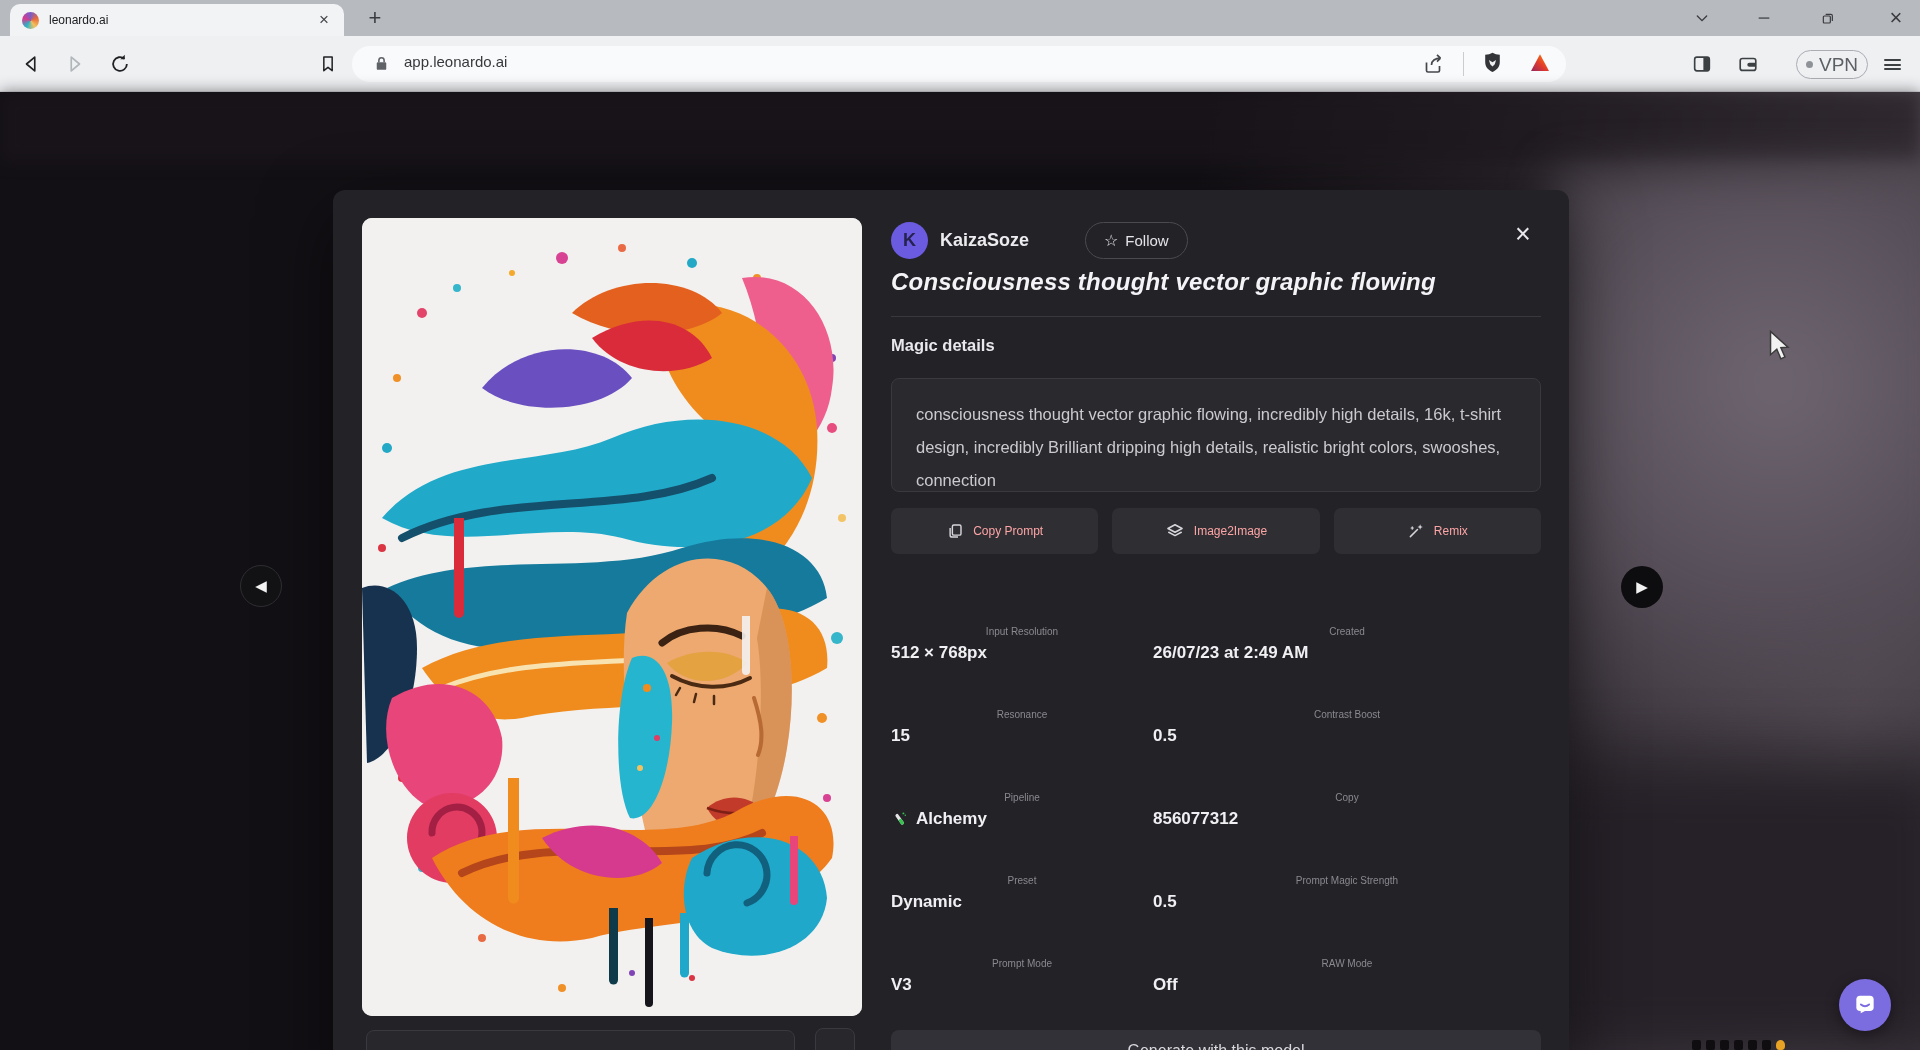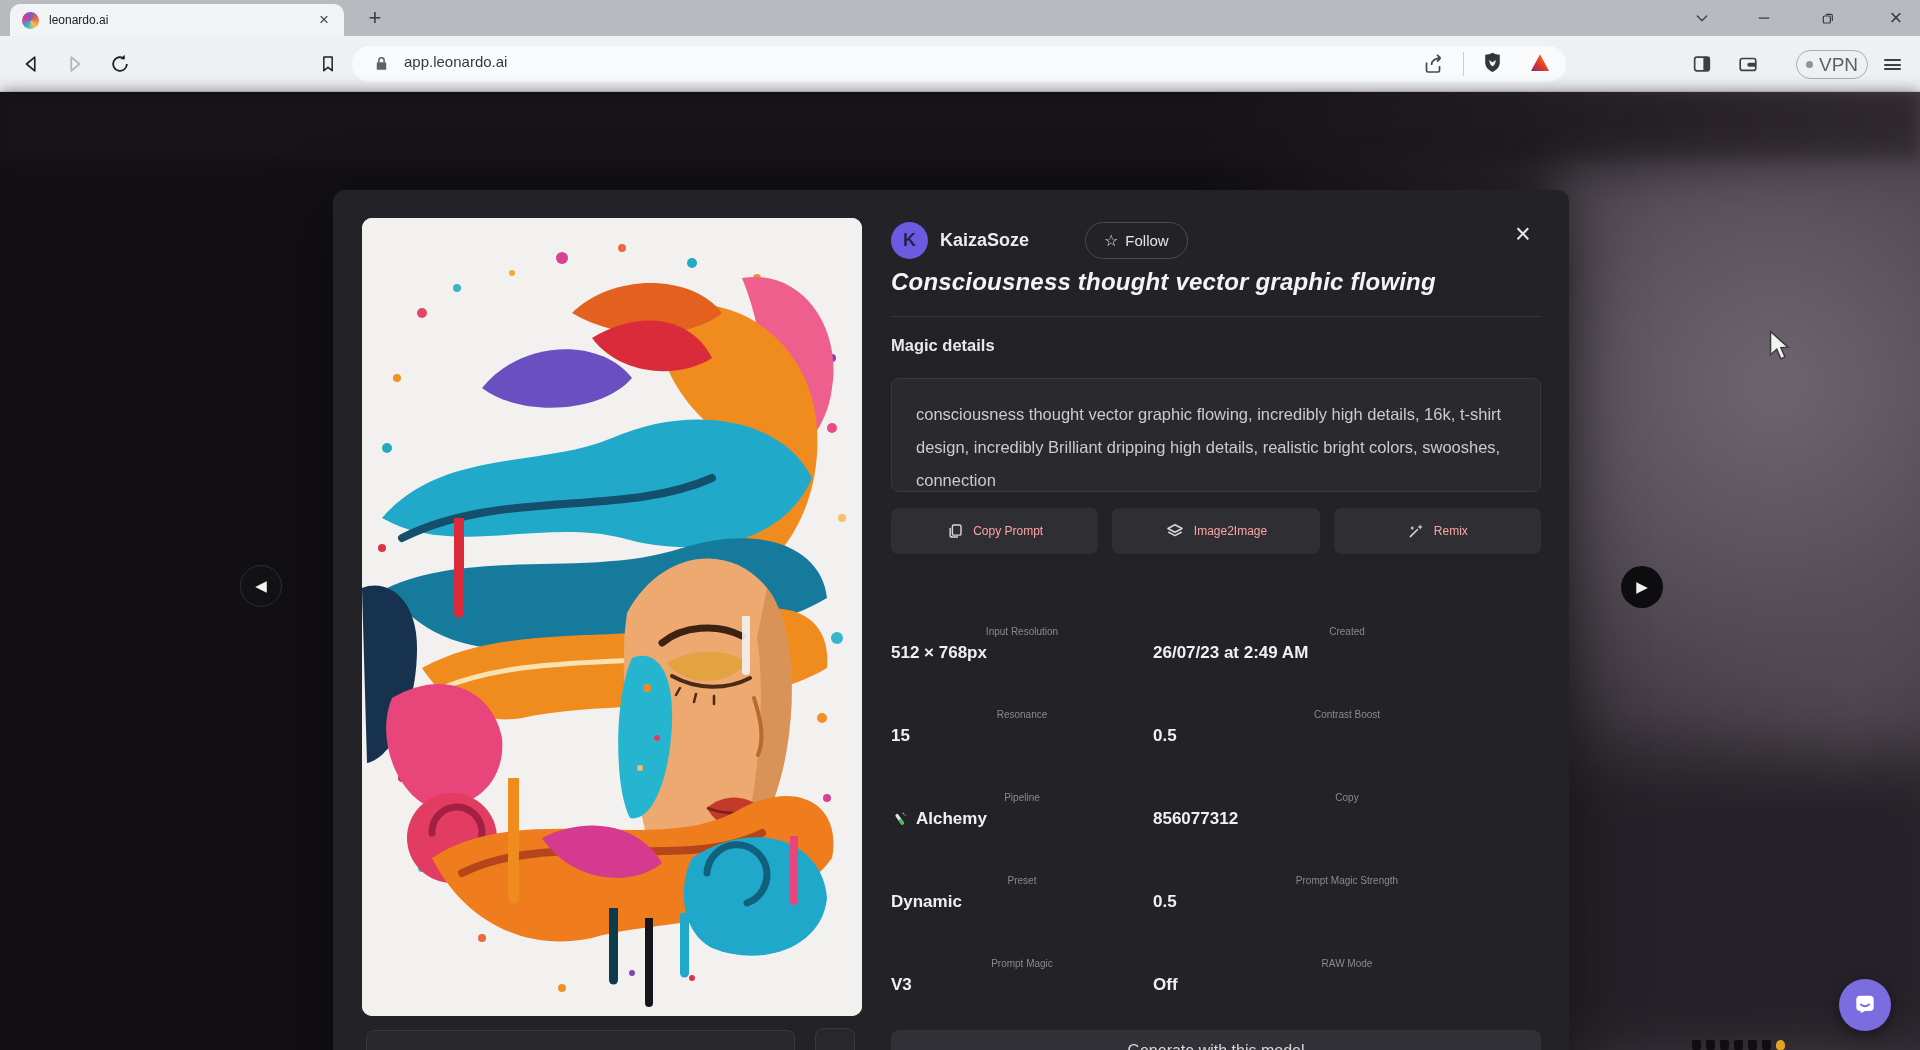--- a/index.html
+++ b/index.html
@@ -332,21 +332,21 @@
       </div>
       <div class="dcell">
         <div class="dlabel">Preset</div>
         <div class="dvalue">Dynamic</div>
       </div>
       <div class="dcell">
         <div class="dlabel">Prompt Magic Strength</div>
         <div class="dvalue">0.5</div>
       </div>
       <div class="dcell">
-        <div class="dlabel">Prompt Magic</div>
+        <div class="dlabel">Prompt Mode</div>
         <div class="dvalue">V3</div>
       </div>
       <div class="dcell">
         <div class="dlabel">RAW Mode</div>
         <div class="dvalue">Off</div>
       </div>
     </div>
 
     <div class="abs genbtn">Generate with this model</div>
     <div class="abs partialbox"></div>

